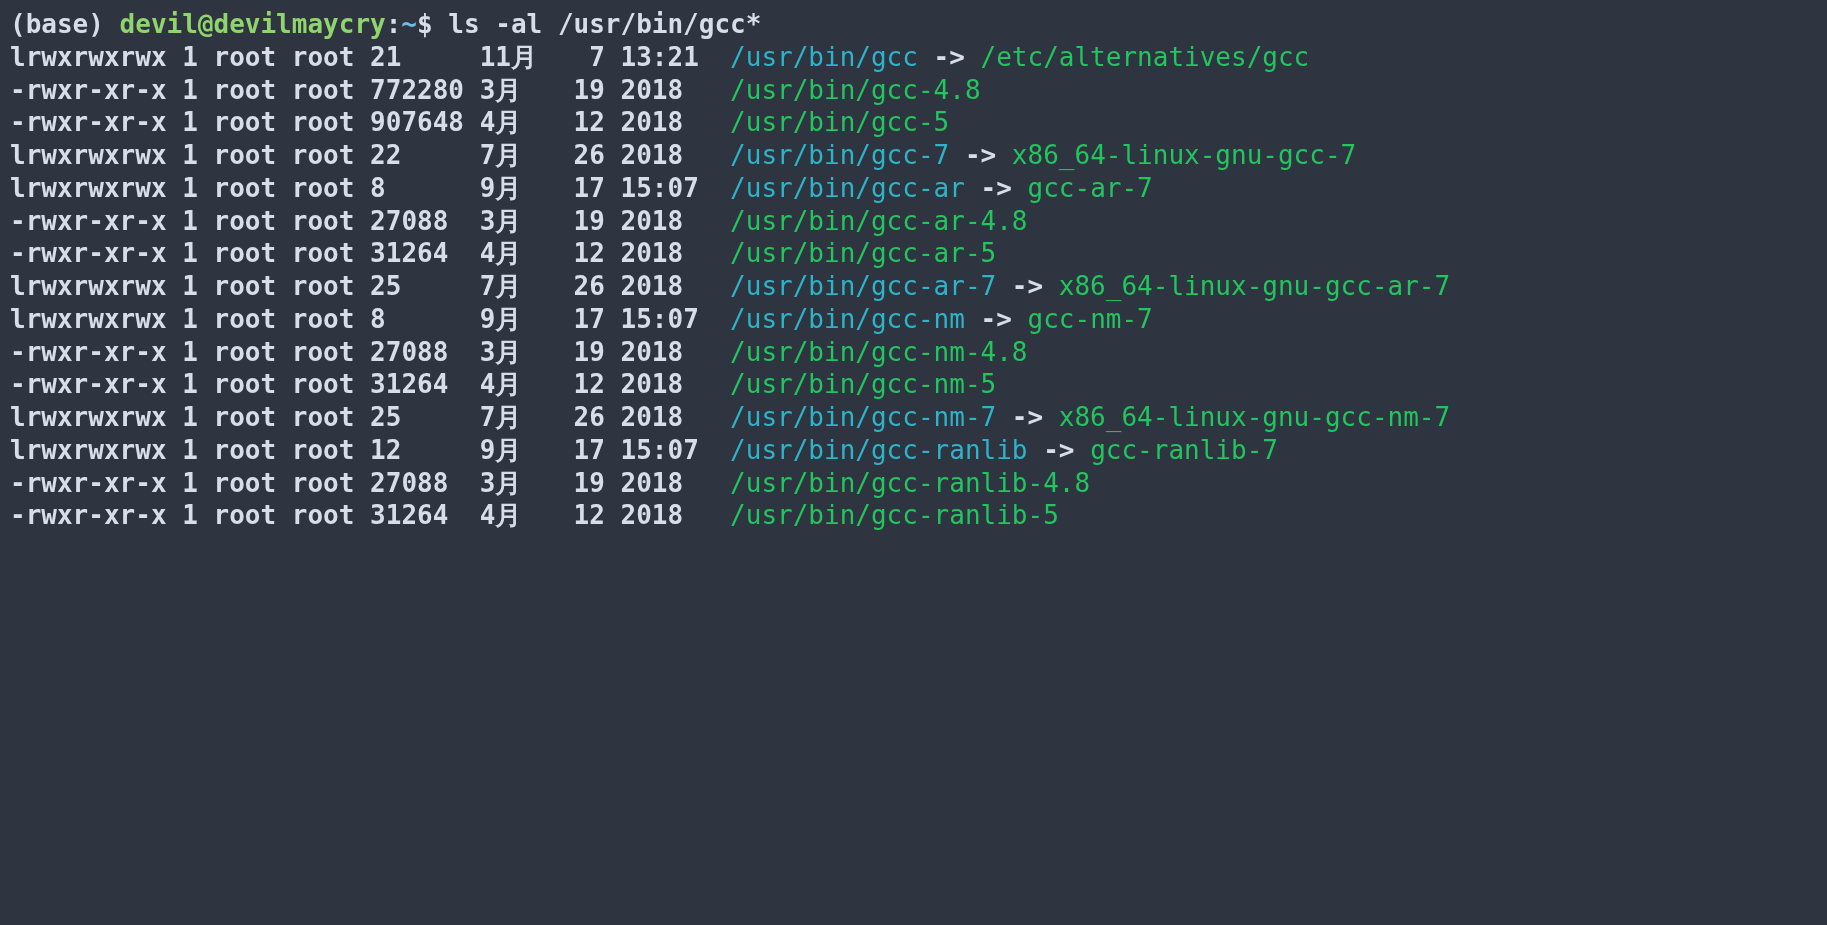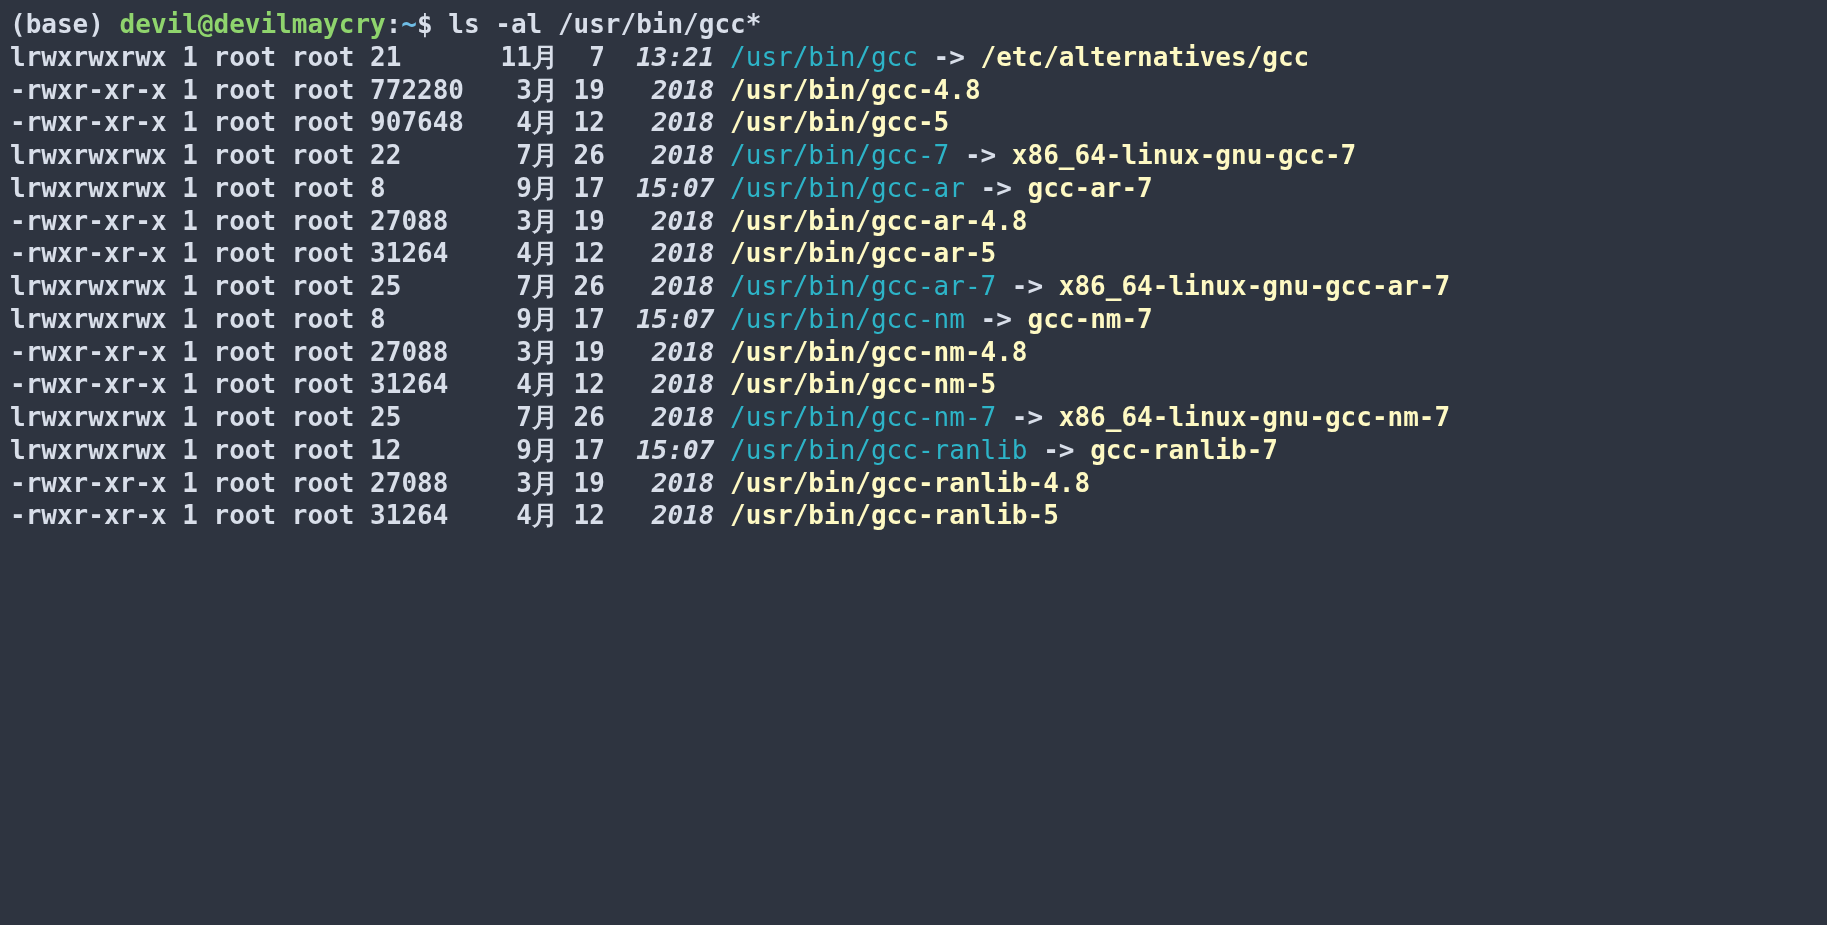--- a/index.html
+++ b/index.html
@@ -18,25 +18,25 @@
     word-break: break-all;
     width: 1807px;
     box-sizing: border-box;
   }
   .base   { color: #d8dee9; }
   .user   { color: #8fd46d; }   
   .colon  { color: #d8dee9; }
   .tilde  { color: #6fbde6; }   
   .cmd    { color: #d8dee9; }
   .symlink{ color: #2db4c8; font-weight: normal; } 
-  .exec   { color: #fef9c3; font-weight: bold; }
+  .exec   { color: #22c55e; font-weight: normal; }
   .arrow  { color: #d8dee9; }
   
   .pad-size   { display:inline-block; width: 6ch; text-align:left; }
-  .pad-month  { display:inline-block; width: 5ch; text-align:right; }
+  .pad-month  { display:inline-block; width: 5ch; text-align:left; }
   .pad-day    { display:inline-block; width: 3ch; text-align:right; }
-  .pad-time   { display:inline-block; width: 6ch; text-align:right;font-style:italic; }
+  .pad-time   { display:inline-block; width: 6ch; text-align:left; }
 </style>
 </head>
 <body>
 
 <div id="terminal"><span class="base">(base) </span><span class="user">devil@devilmaycry</span><span class="colon">:</span><span class="tilde">~</span><span class="base">$ </span><span class="cmd">ls -al /usr/bin/gcc*</span>
 <div id="listing"><div><span class="base">lrwxrwxrwx</span> <span class="base">1</span> <span class="base">root</span> <span class="base">root</span> <span class="base pad-size">21</span> <span class="base pad-month">11月</span><span class="base pad-day">7</span> <span class="base pad-time">13:21</span> <span class="symlink">/usr/bin/gcc</span><span class="arrow"> -&gt; </span><span class="exec">/etc/alternatives/gcc</span></div><div><span class="base">-rwxr-xr-x</span> <span class="base">1</span> <span class="base">root</span> <span class="base">root</span> <span class="base pad-size">772280</span> <span class="base pad-month">3月</span><span class="base pad-day">19</span> <span class="base pad-time">2018</span> <span class="exec">/usr/bin/gcc-4.8</span></div><div><span class="base">-rwxr-xr-x</span> <span class="base">1</span> <span class="base">root</span> <span class="base">root</span> <span class="base pad-size">907648</span> <span class="base pad-month">4月</span><span class="base pad-day">12</span> <span class="base pad-time">2018</span> <span class="exec">/usr/bin/gcc-5</span></div><div><span class="base">lrwxrwxrwx</span> <span class="base">1</span> <span class="base">root</span> <span class="base">root</span> <span class="base pad-size">22</span> <span class="base pad-month">7月</span><span class="base pad-day">26</span> <span class="base pad-time">2018</span> <span class="symlink">/usr/bin/gcc-7</span><span class="arrow"> -&gt; </span><span class="exec">x86_64-linux-gnu-gcc-7</span></div><div><span class="base">lrwxrwxrwx</span> <span class="base">1</span> <span class="base">root</span> <span class="base">root</span> <span class="base pad-size">8</span> <span class="base pad-month">9月</span><span class="base pad-day">17</span> <span class="base pad-time">15:07</span> <span class="symlink">/usr/bin/gcc-ar</span><span class="arrow"> -&gt; </span><span class="exec">gcc-ar-7</span></div><div><span class="base">-rwxr-xr-x</span> <span class="base">1</span> <span class="base">root</span> <span class="base">root</span> <span class="base pad-size">27088</span> <span class="base pad-month">3月</span><span class="base pad-day">19</span> <span class="base pad-time">2018</span> <span class="exec">/usr/bin/gcc-ar-4.8</span></div><div><span class="base">-rwxr-xr-x</span> <span class="base">1</span> <span class="base">root</span> <span class="base">root</span> <span class="base pad-size">31264</span> <span class="base pad-month">4月</span><span class="base pad-day">12</span> <span class="base pad-time">2018</span> <span class="exec">/usr/bin/gcc-ar-5</span></div><div><span class="base">lrwxrwxrwx</span> <span class="base">1</span> <span class="base">root</span> <span class="base">root</span> <span class="base pad-size">25</span> <span class="base pad-month">7月</span><span class="base pad-day">26</span> <span class="base pad-time">2018</span> <span class="symlink">/usr/bin/gcc-ar-7</span><span class="arrow"> -&gt; </span><span class="exec">x86_64-linux-gnu-gcc-ar-7</span></div><div><span class="base">lrwxrwxrwx</span> <span class="base">1</span> <span class="base">root</span> <span class="base">root</span> <span class="base pad-size">8</span> <span class="base pad-month">9月</span><span class="base pad-day">17</span> <span class="base pad-time">15:07</span> <span class="symlink">/usr/bin/gcc-nm</span><span class="arrow"> -&gt; </span><span class="exec">gcc-nm-7</span></div><div><span class="base">-rwxr-xr-x</span> <span class="base">1</span> <span class="base">root</span> <span class="base">root</span> <span class="base pad-size">27088</span> <span class="base pad-month">3月</span><span class="base pad-day">19</span> <span class="base pad-time">2018</span> <span class="exec">/usr/bin/gcc-nm-4.8</span></div><div><span class="base">-rwxr-xr-x</span> <span class="base">1</span> <span class="base">root</span> <span class="base">root</span> <span class="base pad-size">31264</span> <span class="base pad-month">4月</span><span class="base pad-day">12</span> <span class="base pad-time">2018</span> <span class="exec">/usr/bin/gcc-nm-5</span></div><div><span class="base">lrwxrwxrwx</span> <span class="base">1</span> <span class="base">root</span> <span class="base">root</span> <span class="base pad-size">25</span> <span class="base pad-month">7月</span><span class="base pad-day">26</span> <span class="base pad-time">2018</span> <span class="symlink">/usr/bin/gcc-nm-7</span><span class="arrow"> -&gt; </span><span class="exec">x86_64-linux-gnu-gcc-nm-7</span></div><div><span class="base">lrwxrwxrwx</span> <span class="base">1</span> <span class="base">root</span> <span class="base">root</span> <span class="base pad-size">12</span> <span class="base pad-month">9月</span><span class="base pad-day">17</span> <span class="base pad-time">15:07</span> <span class="symlink">/usr/bin/gcc-ranlib</span><span class="arrow"> -&gt; </span><span class="exec">gcc-ranlib-7</span></div><div><span class="base">-rwxr-xr-x</span> <span class="base">1</span> <span class="base">root</span> <span class="base">root</span> <span class="base pad-size">27088</span> <span class="base pad-month">3月</span><span class="base pad-day">19</span> <span class="base pad-time">2018</span> <span class="exec">/usr/bin/gcc-ranlib-4.8</span></div><div><span class="base">-rwxr-xr-x</span> <span class="base">1</span> <span class="base">root</span> <span class="base">root</span> <span class="base pad-size">31264</span> <span class="base pad-month">4月</span><span class="base pad-day">12</span> <span class="base pad-time">2018</span> <span class="exec">/usr/bin/gcc-ranlib-5</span></div></div></div>
 
 </body></html>

